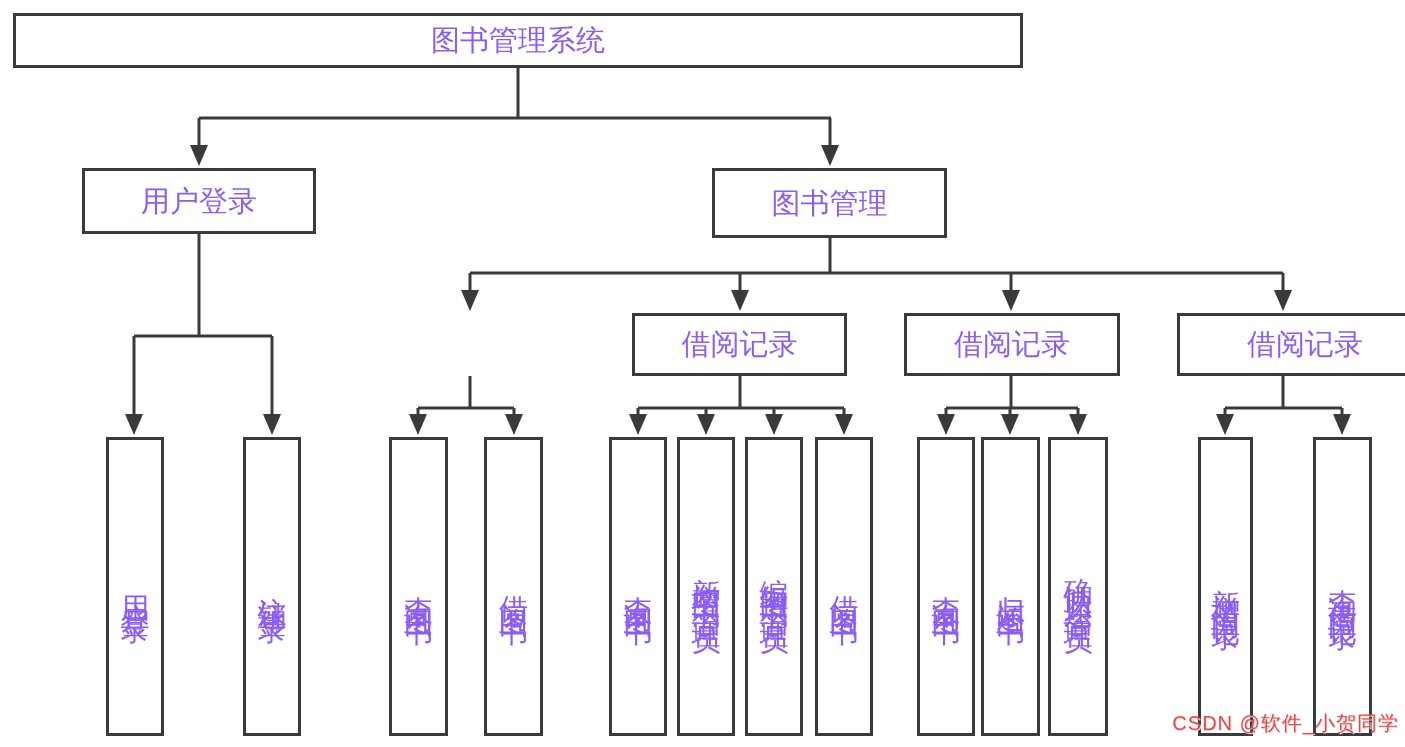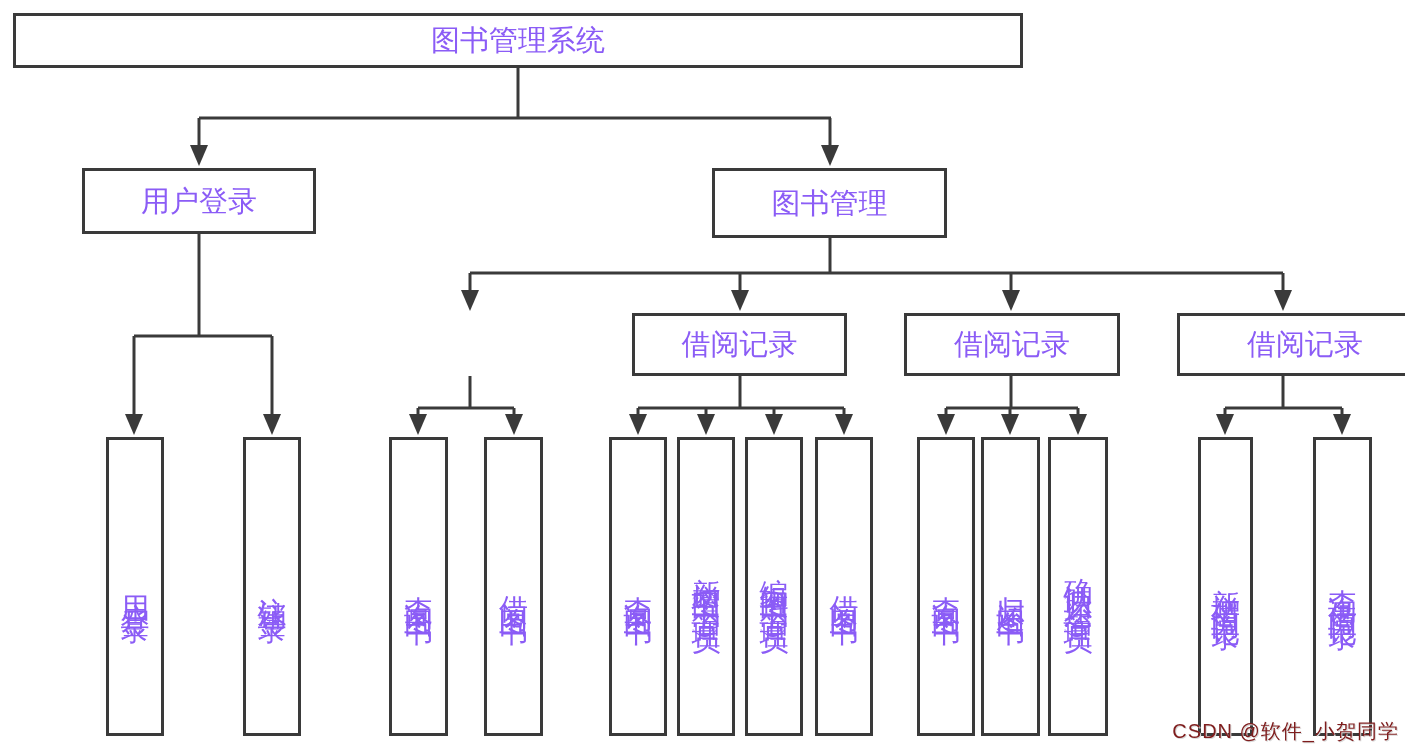--- a/index.html
+++ b/index.html
@@ -24,22 +24,22 @@
   }
   .node .label{white-space:nowrap;}
   .node.v .label{
     writing-mode:vertical-rl;
     text-orientation:mixed;
     letter-spacing:7px;
     white-space:nowrap;
   }
   #watermark{
     position:absolute;
-    right:6px;bottom:2px;
-    color:#7f1d1d;
+    right:6px;bottom:10px;
+    color:#ef4444;
     font-size:20px;
     letter-spacing:1px;
     z-index:3;
     text-shadow:1px 1px 0 #d9d9d9;
   }
 </style>
 </head>
 <body>
 
 <div id="canvas">

